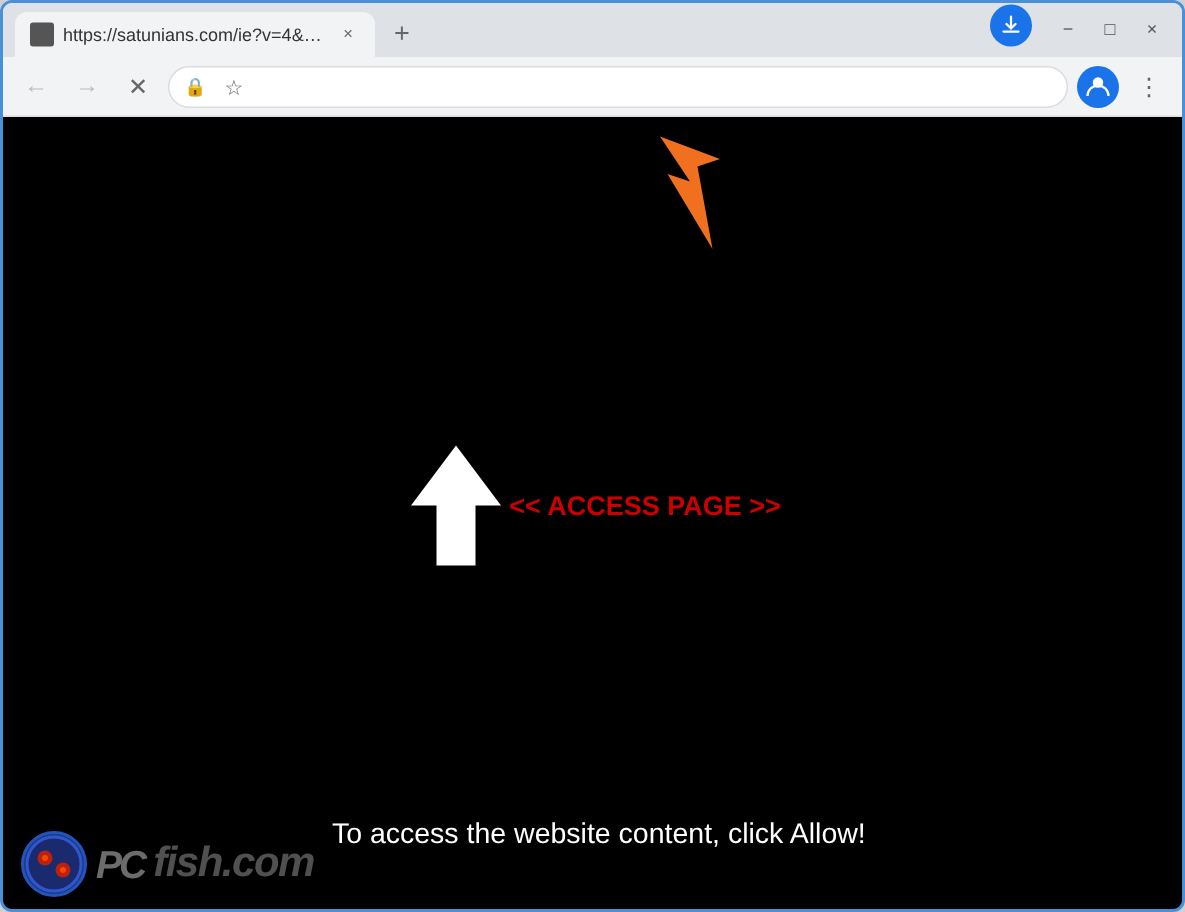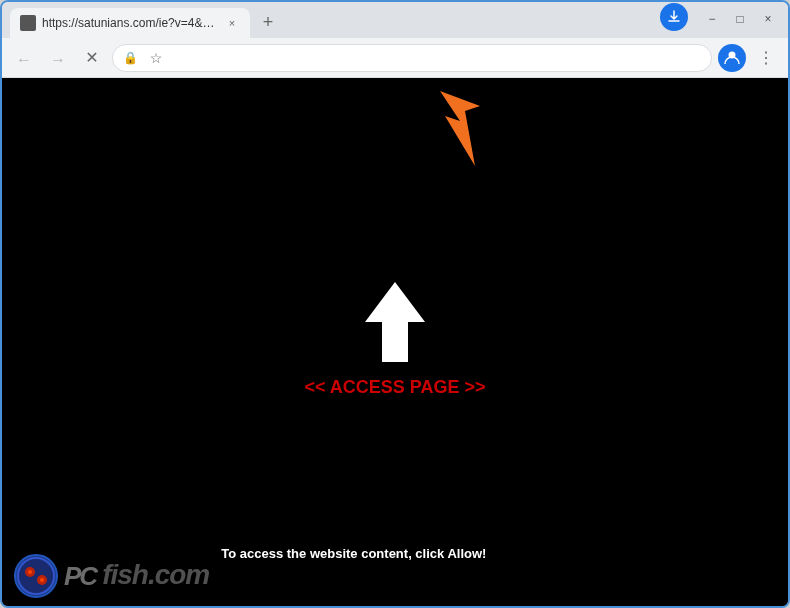--- a/index.html
+++ b/index.html
@@ -224,21 +224,20 @@
       color: #666;
       cursor: pointer;
       border-radius: 50%;
     }
 
     
     .page-content {
       flex: 1;
       background: #000;
       display: flex;
-      flex-direction: column;
       align-items: center;
       justify-content: center;
       position: relative;
       overflow: hidden;
     }
 
     
     .white-arrow-container {
       display: flex;
       flex-direction: column;
@@ -296,23 +295,22 @@
       display: flex;
       align-items: center;
       justify-content: center;
       position: relative;
       border: 2px solid #2255bb;
       overflow: hidden;
     }
 
     .banner-message {
       color: #fff;
-      font-size: 13px;
+      font-size: 19px;
       flex: 1;
-      font-weight: bold;
     }
 
     
     .orange-arrow-svg {
       position: absolute;
       top: 8px;
       left: calc(50% + 30px);
     }
 
   </style>

